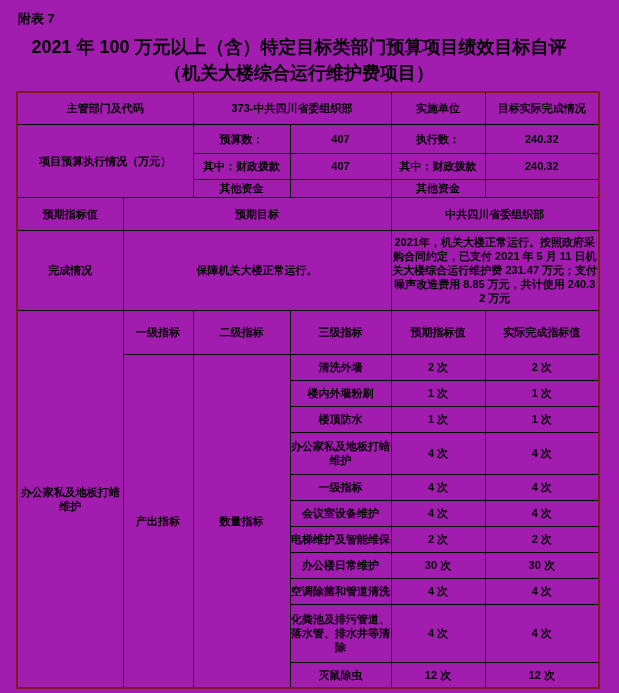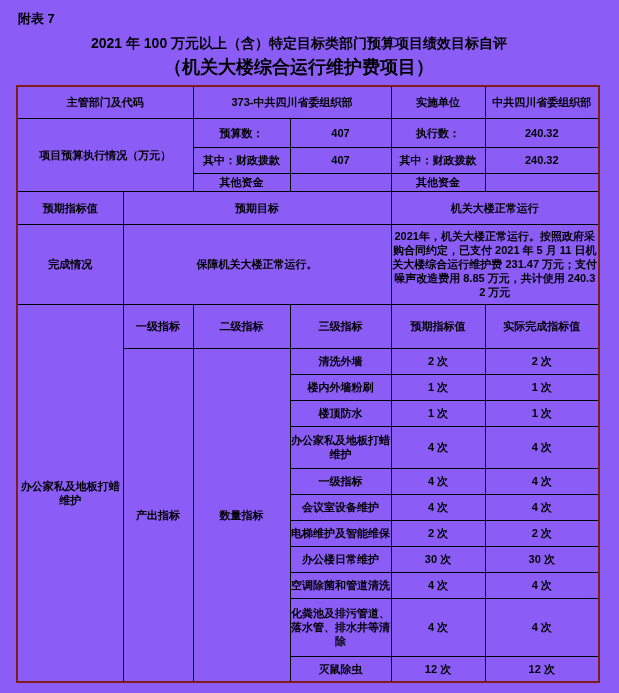--- a/index.html
+++ b/index.html
@@ -1,19 +1,19 @@
 <!DOCTYPE html>
 <html><head>
 <meta charset="utf-8">
 <style>
   html,body { margin:0; padding:0; background:#ffffff; }
   body { width:619px; height:693px; color:#000; font-family:"Liberation Sans","DejaVu Sans",sans-serif; }
-  .page { position:relative; width:619px; height:693px; background:#8b5cf6; overflow:hidden; }
+  .page { position:relative; width:619px; height:693px; background:#a21caf; overflow:hidden; }
   .annex { padding:10px 0 0 18px; font-size:13px; font-weight:bold; }
-  .title { text-align:center; font-size:14px; font-weight:bold; margin-top:7px; width:598px; }
+  .title { text-align:center; font-size:18px; font-weight:bold; margin-top:7px; width:598px; }
   .subtitle { text-align:center; font-size:18px; font-weight:bold; margin-top:2px; width:598px; }
   table.eval { border-collapse:collapse; table-layout:fixed; margin:6px 0 0 16px; border:2px solid #7f1d1d; }
   table.eval td { border:1px solid #000; font-size:11px; font-weight:bold; text-align:center; vertical-align:middle; padding:0; line-height:14px; overflow:hidden; word-break:break-all; }
   col.c1{width:106px} col.c2{width:70px} col.c3{width:97px} col.c4{width:101px} col.c5{width:94px} col.c6{width:114px}
   tr.r1{height:32px} tr.r2{height:29px} tr.r3{height:26px} tr.r4{height:18px}
   tr.r5{height:33px} tr.r6{height:80px} tr.r7{height:44px}
   tr.ri{height:26px} tr.ri-tall{height:42px} tr.ri-xtall{height:58px}
   td.left { text-align:left; padding-left:2px; }
   td.justify { text-align:justify; text-justify:inter-ideograph; padding:2px 3px; line-height:17px;margin-top:28px; }
   td.val { text-align:left; padding-left:1px; }
@@ -34,21 +34,21 @@
         <col class="c4">
         <col class="c5">
         <col class="c6">
     </colgroup>
 
     <tbody>
         <tr class="r1">
       <td colspan="2">主管部门及代码</td>
       <td colspan="2">373-中共四川省委组织部</td>
       <td>实施单位</td>
-      <td>中共四川省委组织部</td>
+      <td>目标实际完成情况</td>
     </tr>
 
     <tr class="r2">
       <td colspan="2" rowspan="3">项目预算执行情况（万元）</td>
       <td>预算数：</td>
       <td>407</td>
       <td>执行数：</td>
       <td>240.32</td>
     </tr>
     <tr class="r3">
@@ -60,21 +60,21 @@
     <tr class="r4">
       <td>其他资金</td>
       <td></td>
       <td>其他资金</td>
       <td></td>
     </tr>
 
     <tr class="r5">
       <td>预期指标值</td>
       <td colspan="3">预期目标</td>
-      <td colspan="2">机关大楼正常运行</td>
+      <td colspan="2">中共四川省委组织部</td>
     </tr>
     <tr class="r6">
       <td>完成情况</td>
       <td colspan="3" class="left">保障机关大楼正常运行。</td>
       <td colspan="2" class="justify">2021年，机关大楼正常运行。按照政府采购合同约定，已支付 2021 年 5 月 11 日机关大楼综合运行维护费 231.47 万元；支付噪声改造费用 8.85 万元，共计使用 240.32 万元</td>
     </tr>
 
     <tr class="r7">
       <td rowspan="12">办公家私及地板打蜡维护</td>
       <td>一级指标</td>

